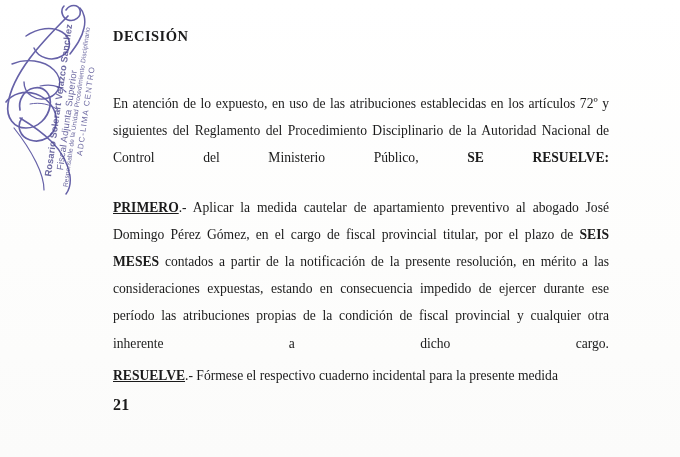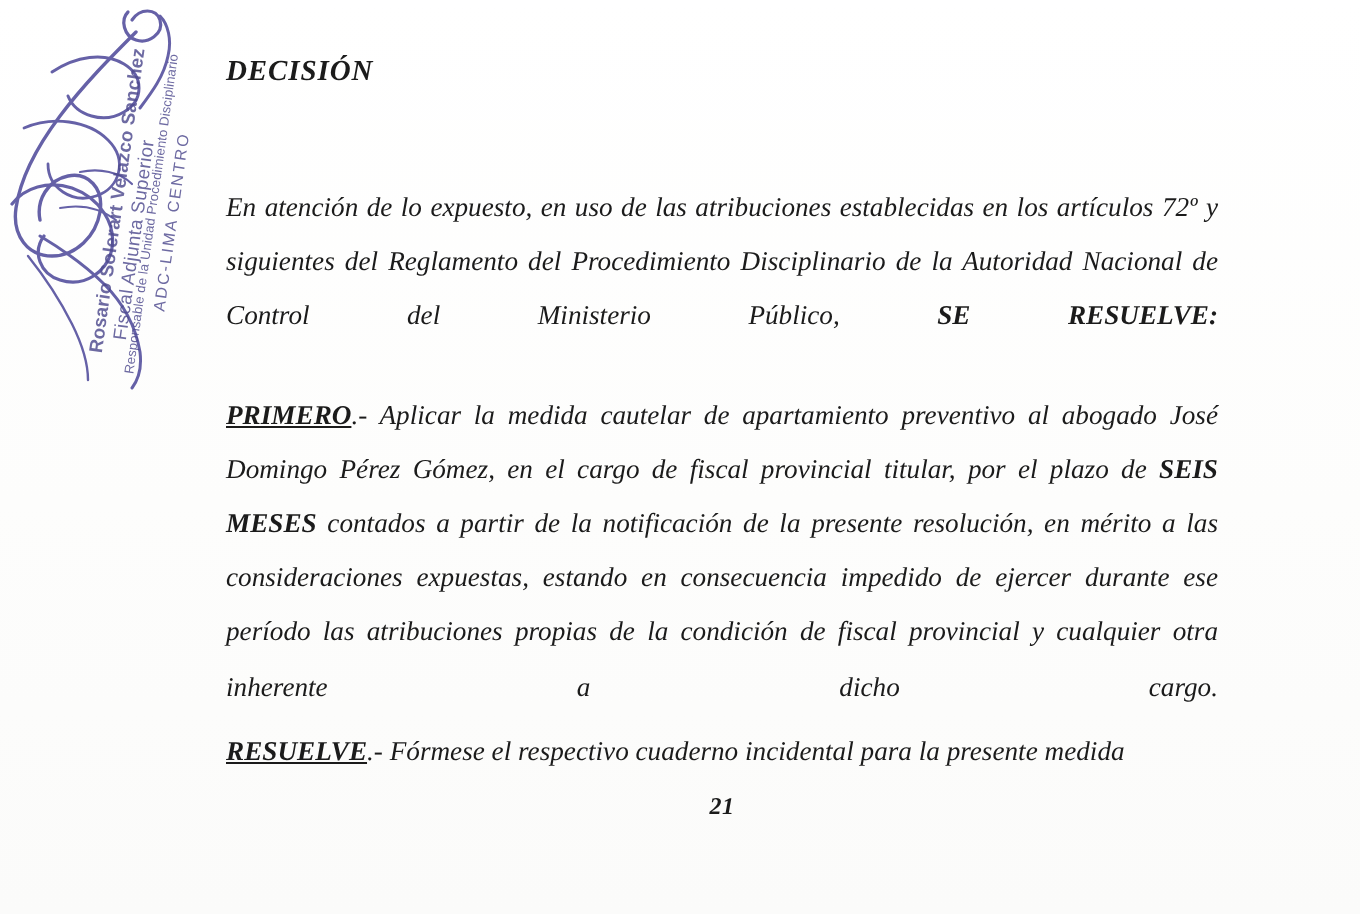--- a/index.html
+++ b/index.html
@@ -56,21 +56,20 @@
   #stamp-unit  { font-size: 6.6px; font-weight: 500; letter-spacing: .05px; }
   #stamp-area  { font-size: 8.0px; font-weight: 500; letter-spacing: 1.1px; }
 
   
   #doc {
     position: absolute;
     left: 113px;
     top: 0;
     width: 496px;
     height: 327px;
-    font-style: italic;
   }
   #heading {
     position: absolute;
     top: 28px;
     left: 0;
     font-size: 14.5px;
     font-weight: bold;
     letter-spacing: .45px;
   }
   .para {
@@ -94,22 +93,22 @@
   .para.nojustify::after { content: none; }
 
   b, .b { font-weight: bold; }
   .bu { font-weight: bold; text-decoration: underline; }
 
   #pagenum {
     position: absolute;
     top: 396px;
     left: 0;
     width: 496px;
-    text-align: center;
-    font-size: 12px;
+    text-align: left;
+    font-size: 16px;
     font-weight: bold;
     letter-spacing: .3px;
   }
 </style>
 </head>
 <body>
 
 <div id="page">
   <div id="paper-tone"></div>
 

